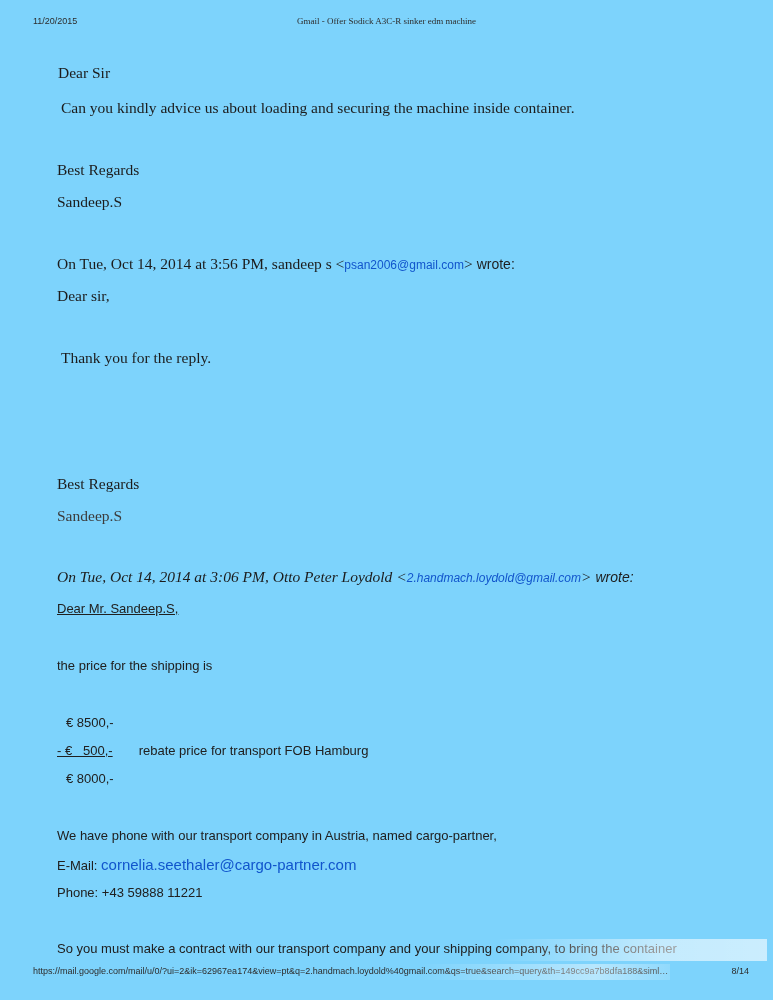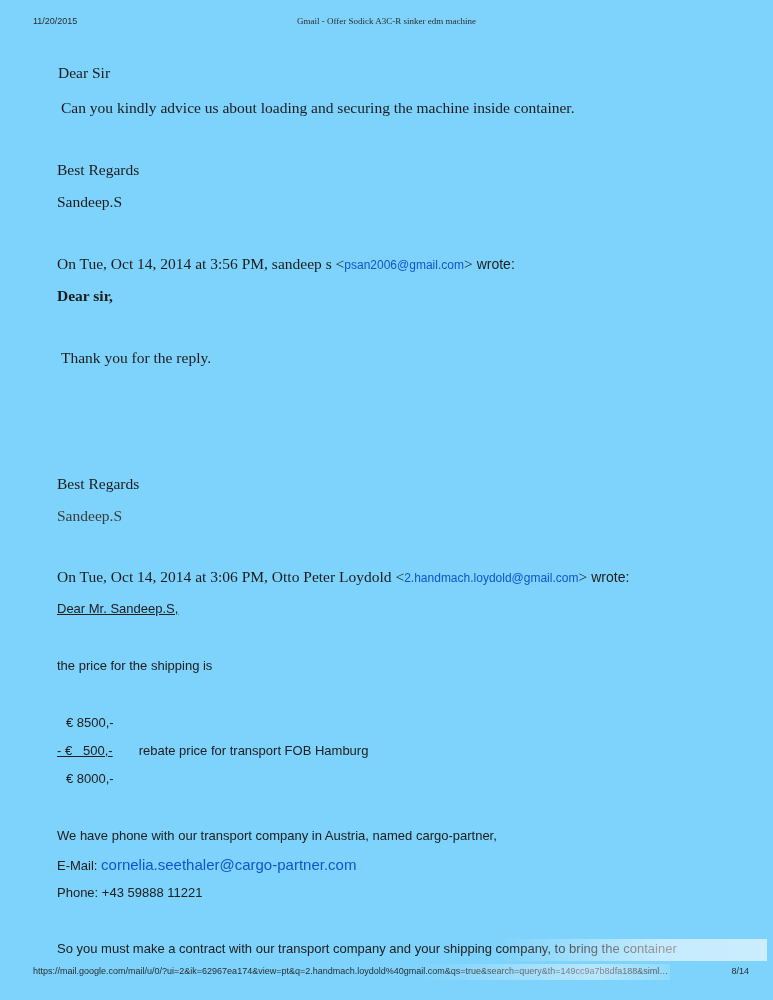--- a/index.html
+++ b/index.html
@@ -20,26 +20,26 @@
   .print-title{position:absolute;top:16px;left:0;width:100%;text-align:center;font-family:Liberation Serif, serif;}
   .ftr-url{position:absolute;top:966px;left:33px;}
   .ftr-page{position:absolute;top:966px;right:24px;}
 
   
   .l-dear-sir{top:36px;left:58px;margin-top:28px;}
   .l-para1{top:99px;left:61px;}
   .l-regards1{top:161px;left:57px;}
   .l-sig1{top:193px;left:57px;}
   .l-q1header{top:255px;left:57px;}
-  .l-q1sal{top:287px;left:57px;font-weight:bold;}
+  .l-q1sal{top:287px;left:57px;}
   .l-q1line1{top:349px;left:61px;}
   .l-q1line2{top:381px;left:63px;}
   .l-regards2{top:475px;left:57px;}
   .l-sig2{top:507px;left:57px;}
-  .l-q2header{top:568px;left:57px;}
+  .l-q2header{top:568px;left:57px;font-style:italic;}
   .l-q2sal{top:601px;left:57px;text-decoration:underline;}
   .l-q2intro{top:658px;left:57px;}
   .l-price1{top:715px;left:66px;}
   .l-price2{top:743px;left:57px;}
   .l-price3{top:771px;left:66px;}
   .l-transport{top:828px;left:57px;}
   .l-email{top:856px;left:57px;}
   .l-phone{top:885px;left:57px;}
   .l-last{top:941px;left:57px;}
 

